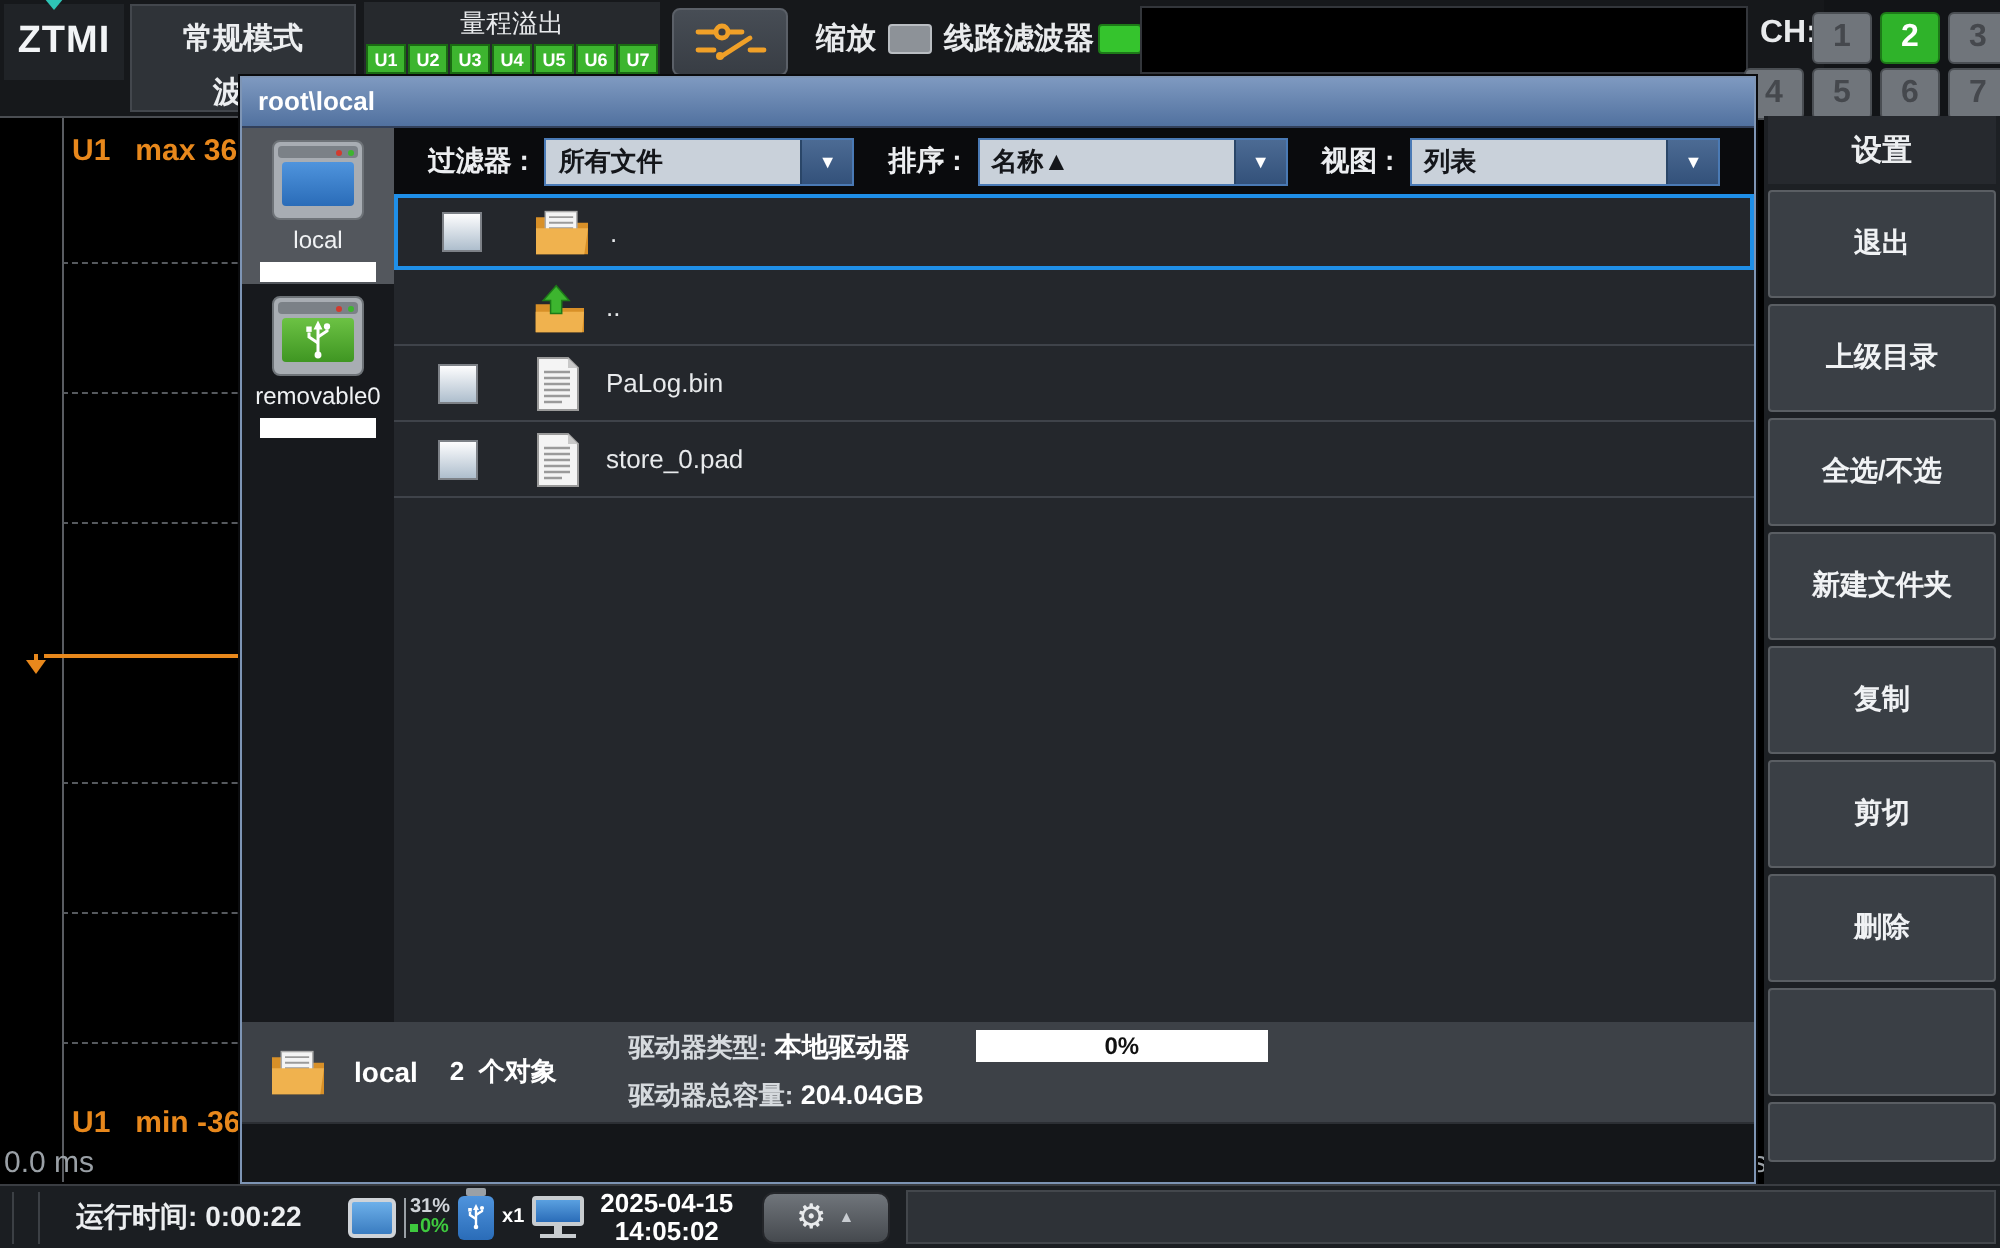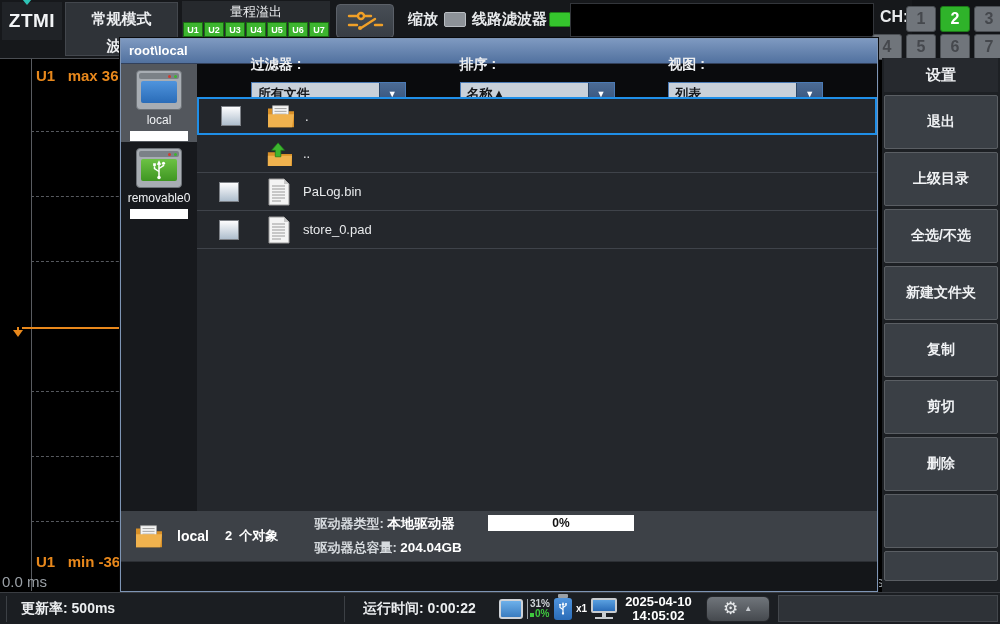--- a/index.html
+++ b/index.html
@@ -66,21 +66,21 @@
   .drive-icon .dot.g { right:4px; background:#3db52f; }
   .drive-icon .screen { position:absolute; left:4px; top:10px; right:4px; bottom:6px; border-radius:2px;
                         display:flex; align-items:center; justify-content:center; }
   .screen.blue { background:linear-gradient(#4f94dd,#2a6cb8); }
   .screen.green { background:linear-gradient(#6cc244,#3f9622); }
   .drive-name { color:#f0f2f4; font-size:12px; margin-top:3px; }
   .drive-bar { width:58px; height:10px; background:#fff; margin:4px auto 0; }
 
   .filter-row { position:absolute; left:76px; top:25px; right:0; height:33px; background:#0a0b0d;
                 display:flex; align-items:center; justify-content:space-evenly; }
-  .f-group { display:flex; align-items:flex-start; gap:8px;flex-direction:column; }
+  .f-group { display:flex; align-items:center; gap:8px; }
   .f-label { color:#eceef0; font-size:14px; font-weight:700; white-space:pre; }
   .dropdown { width:155px; height:24px; background:#c9d1da; border:1px solid #4a7ab5; display:flex; cursor:pointer; }
   .dd-text { flex:1; color:#14161a; font-size:13px; font-weight:700; line-height:22px; padding-left:6px; }
   .dd-arrow { width:26px; background:linear-gradient(#4c6b94,#33517a); border-left:1px solid #2a4668;
               color:#fff; font-size:9px; display:flex; align-items:center; justify-content:center; }
 
   .file-list { position:absolute; left:76px; top:58px; right:0; bottom:80px; background:#24272c; }
   .file-row { height:38px; display:flex; align-items:center; border-bottom:1px solid #3f434a; position:relative; }
   .file-row.selected { border:2px solid #1f8fe8; border-bottom:2px solid #1f8fe8; }
   .checkbox { width:20px; height:20px; margin-left:22px; background:linear-gradient(#fdfdfe,#aebecd);
@@ -364,21 +364,20 @@
     <div class="side-btn">新建文件夹</div>
     <div class="side-btn">复制</div>
     <div class="side-btn">剪切</div>
     <div class="side-btn">删除</div>
     <div class="side-btn"></div>
     <div class="side-btn small"></div>
   </div>
 
   <div class="statusbar">
     <div class="sb-div"></div>
-    <div class="sb-sec2 sb-text"><span>更新率: </span><span>500ms</span></div>
     <div class="sb-div"></div>
     <div class="sb-sec3 sb-text"><span>运行时间: </span><span>0:00:22</span></div>
     <div class="sb-icons">
       <div class="disk-ic"></div>
       <div class="pcts">
         <span class="pct-top">31%</span>
         <span class="pct-bot">0%</span>
       </div>
       <div class="usb-ic">
         <svg width="12" height="15" viewBox="0 0 24 28">
@@ -393,21 +392,21 @@
           <circle cx="12" cy="24" r="2.3" fill="#fff"></circle>
         </svg>
       </div>
       <span class="xmult">x1</span>
       <div class="mon-ic">
         <div class="mon-screen"></div>
           <div class="mon-stand"></div>
           <div class="mon-base"></div>
       </div>
       <div class="dt">
-        <span>2025-04-10</span>
+        <span>2025-04-15</span>
         <span>14:05:02</span>
       </div>
       <div class="gear-btn">
         <span class="gear-glyph">⚙</span>
         <span class="gear-caret">▲</span>
       </div>
     </div>
     <div class="sb-right"></div>
   </div>
 

